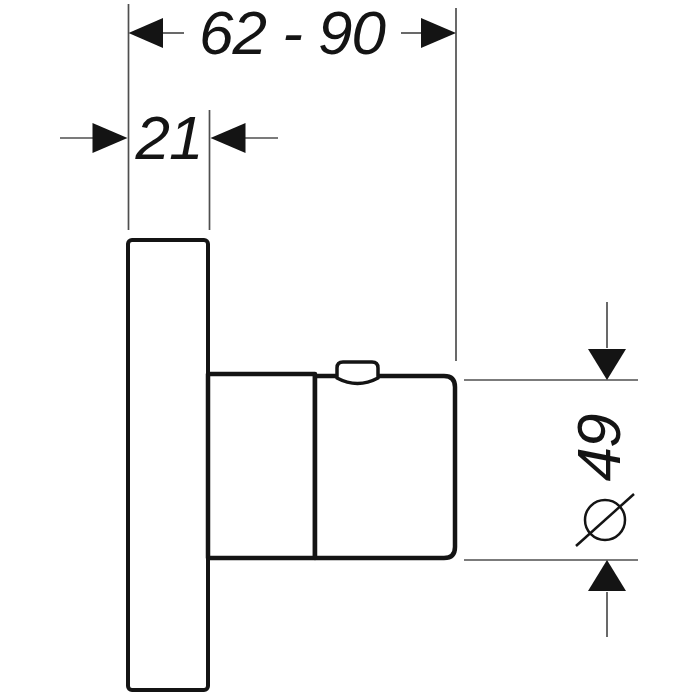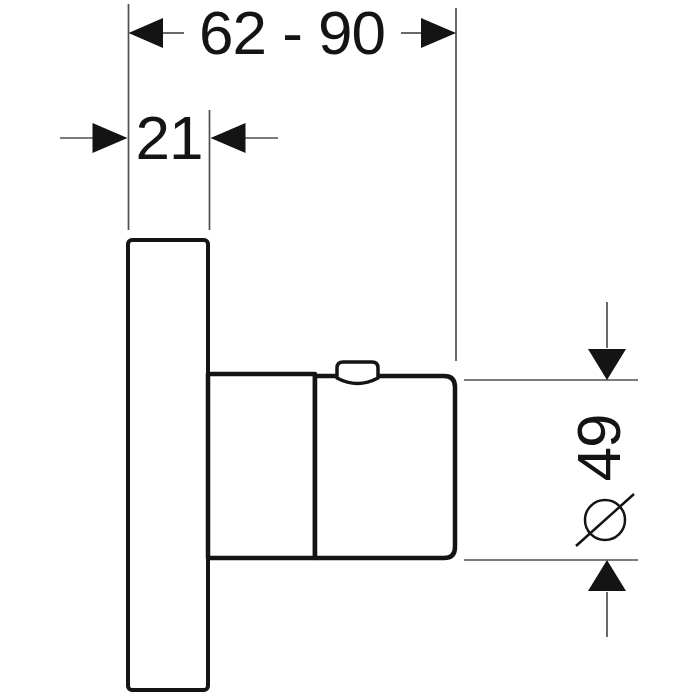--- a/index.html
+++ b/index.html
@@ -11,20 +11,21 @@
   * { margin: 0; padding: 0; box-sizing: border-box; }
   html, body {
     width: 700px; height: 700px;
     background: var(--bg);
     font-family: "Liberation Sans", sans-serif;
     overflow: hidden;
   }
   figure.drawing {
     width: 700px; height: 700px;
     background: var(--bg);
+    font-style: italic;
   }
   svg { display: block; }
   .shape {
     fill: var(--bg);
     stroke: var(--line);
     stroke-linejoin: round;
     stroke-linecap: round;
   }
   .shape-plate  { stroke-width: 4; }
   .shape-body   { stroke-width: 4.5; }

